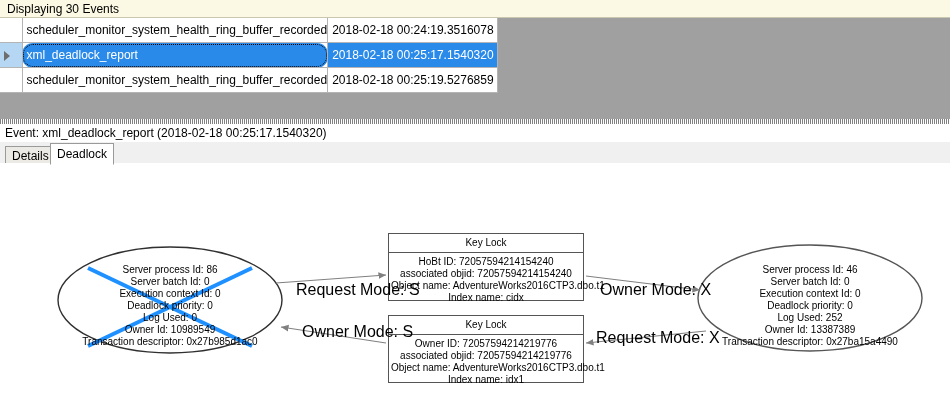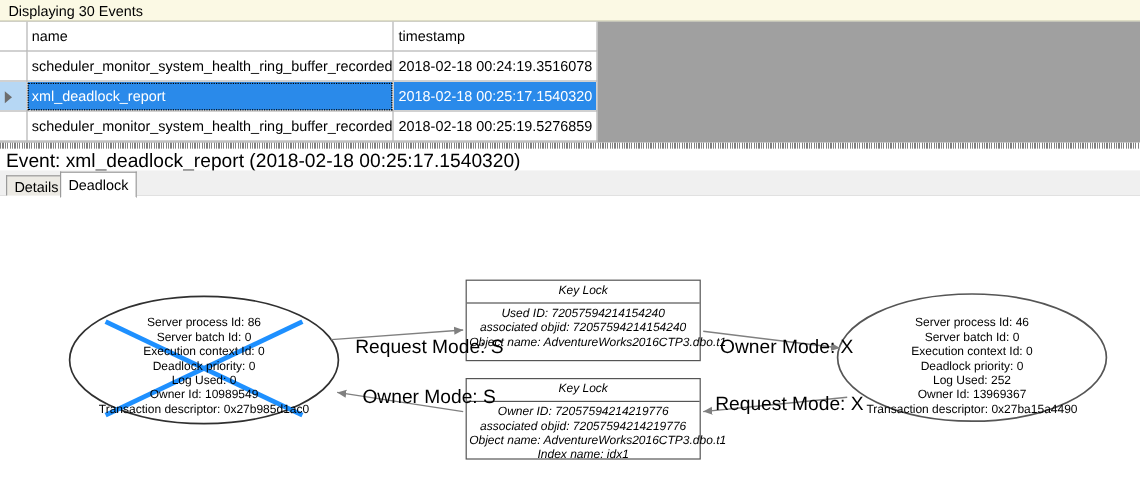--- a/index.html
+++ b/index.html
@@ -52,20 +52,21 @@
     box-sizing: border-box;
   }
   .col-sel  { width: 22px; padding: 0; text-align: center; }
   .col-name { width: 273px; }
   .col-ts   { width: 170px; }
   .hdr-row td { background: #ffffff; color: #000; }
   .row-selected td { background: #2a8aea; color: #ffffff; }
   .row-selected .cell-name {
     outline: 1px dotted #000;
     outline-offset: -2px;
+    border-radius: 11px;
   }
   .row-selected .col-sel { background: #b6d7f4; }
   .sel-arrow {
     display: inline-block;
     width: 0; height: 0;
     border-left: 6px solid #6d6d6d;
     border-top: 5px solid transparent;
     border-bottom: 5px solid transparent;
     vertical-align: middle;
   }
@@ -77,21 +78,21 @@
       repeating-linear-gradient(90deg, #808080 0 1px, #ffffff 1px 2px),
       #ffffff;
   }
 
   
   .event-header {
     position: absolute; left: 0; top: 124px; width: 950px; height: 18px;
     background: #ffffff;
   }
   .event-header-text {
-    position: absolute; left: 5px; top: 2px; font-size: 16px;
+    position: absolute; left: 5px; top: 2px; font-size: 12px;
   }
 
   
   .tabstrip {
     position: absolute; left: 0; top: 142px; width: 950px; height: 22px;
     background: #f0f0f0;
     border-bottom: 1px solid #9a9a9a;
     box-sizing: border-box;
   }
   .tab {
@@ -133,21 +134,20 @@
   
   #proc-left-text  { left: 60px; top: 101px; width: 220px; }
   #proc-right-text { left: 700px; top: 101px; width: 220px; }
 
   
   .keylock {
     position: absolute;
     border: 1px solid #555555;
     background: #ffffff;
     box-sizing: border-box;
-    font-style: italic;
   }
   .keylock .kl-title {
     height: 18px; line-height: 18px;
     text-align: center;
     font-size: 10px;
     border-bottom: 1px solid #555555;
   }
   .keylock .kl-body {
     text-align: center;
     font-size: 10px;
@@ -175,25 +175,20 @@
 
 <div id="app">
 
   <div class="banner">
     <div class="banner-text">Displaying 30 Events</div>
   </div>
 
   <div class="grid">
     <table class="grid-table">
       <tbody>
-          <tr class="hdr-row">
-        <td class="col-sel"></td>
-        <td class="col-name">name</td>
-        <td class="col-ts">timestamp</td>
-      </tr>
       <tr>
         <td class="col-sel"></td>
         <td class="col-name cell-name">scheduler_monitor_system_health_ring_buffer_recorded</td>
         <td class="col-ts">2018-02-18 00:24:19.3516078</td>
       </tr>
       <tr class="row-selected">
         <td class="col-sel">
           <span class="sel-arrow"></span>
         </td>
         <td class="col-name cell-name">xml_deadlock_report</td>
@@ -257,30 +252,31 @@
       <div>Owner Id: 10989549</div>
       <div>Transaction descriptor: 0x27b985d1ac0</div>
     </div>
 
     <div class="node-text" id="proc-right-text">
       <div>Server process Id: 46</div>
       <div>Server batch Id: 0</div>
       <div>Execution context Id: 0</div>
       <div>Deadlock priority: 0</div>
       <div>Log Used: 252</div>
-      <div>Owner Id: 13969367</div>
+      <div>Owner Id: 13387389</div>
       <div>Transaction descriptor: 0x27ba15a4490</div>
     </div>
 
     <div class="keylock" id="keylock-top">
       <div class="kl-title">Key Lock</div>
       <div class="kl-body">
-        <div>Used ID: 72057594214154240</div>
+        <div>HoBt ID: 72057594214154240</div>
         <div>associated objid: 72057594214154240</div>
         <div>Object name: AdventureWorks2016CTP3.dbo.t1</div>
+        <div>Index name: cidx</div>
       </div>
     </div>
 
     <div class="keylock" id="keylock-bottom">
       <div class="kl-title">Key Lock</div>
       <div class="kl-body">
         <div>Owner ID: 72057594214219776</div>
         <div>associated objid: 72057594214219776</div>
         <div>Object name: AdventureWorks2016CTP3.dbo.t1</div>
         <div>Index name: idx1</div>

